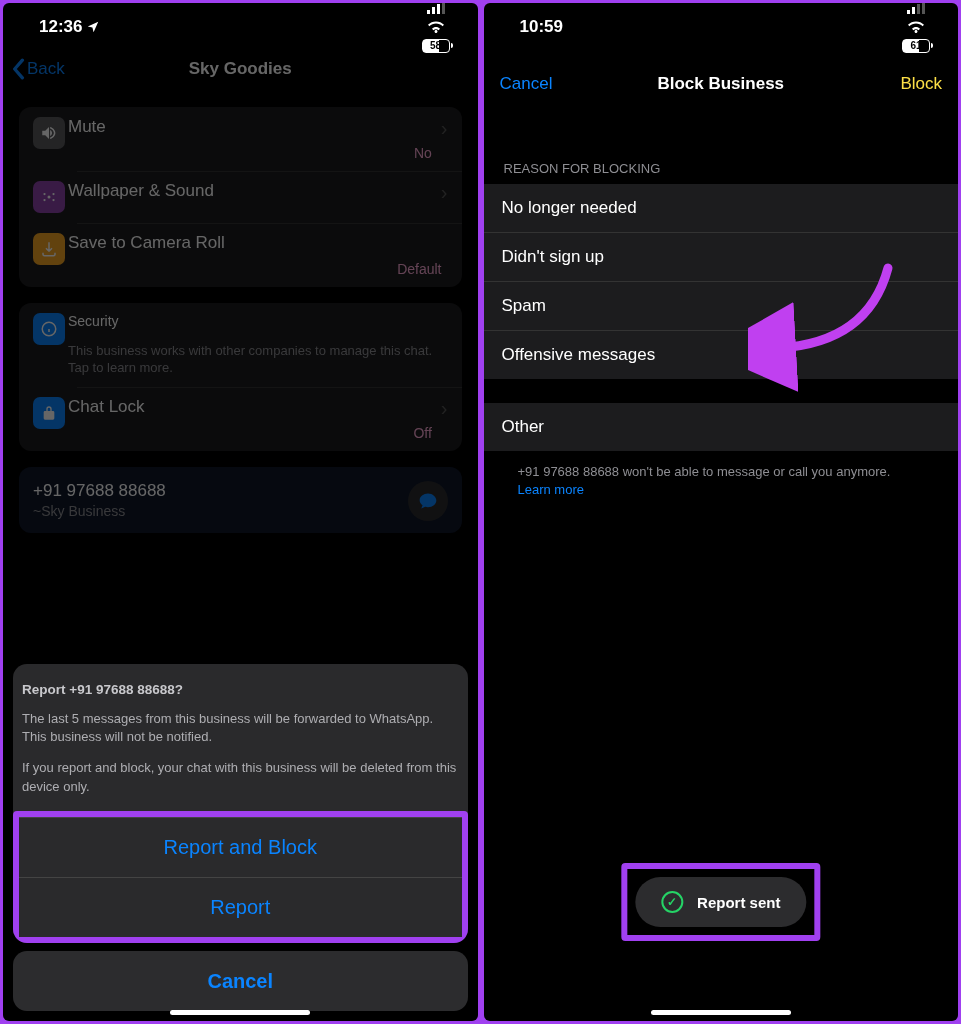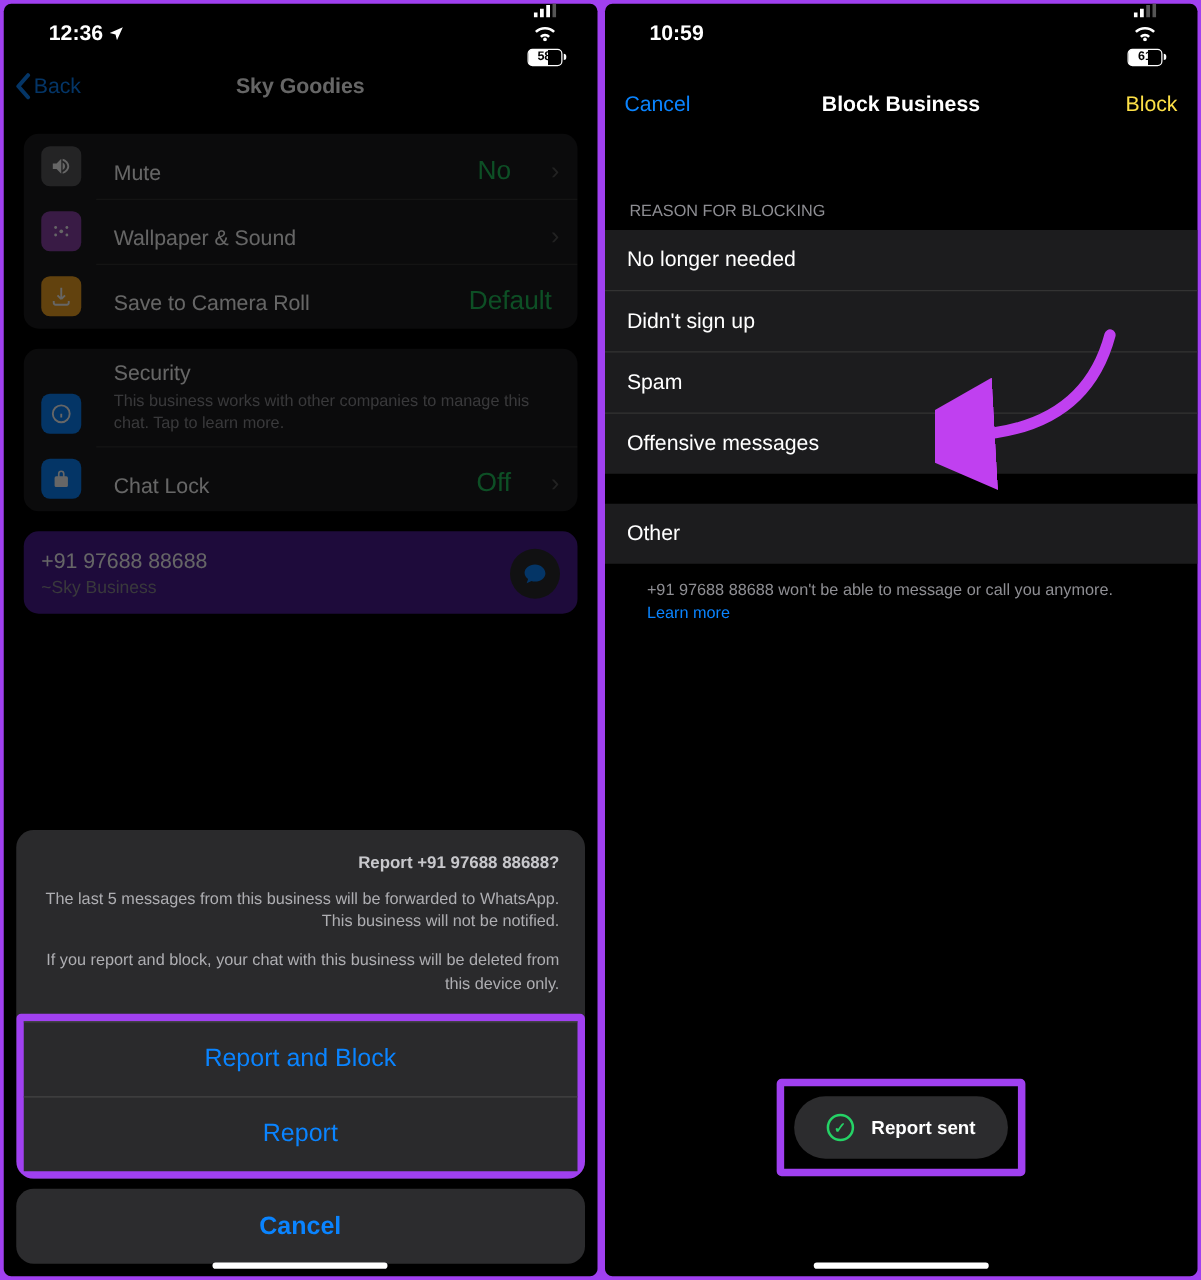--- a/index.html
+++ b/index.html
@@ -80,24 +80,24 @@
   .nav-action { position: absolute; right: 16px; color: #fde047; font-size: 17px; }
   .dimmed { opacity: 0.4; }
   .card {
     background: #1c1c1e;
     margin: 16px 16px 0;
     border-radius: 12px;
     overflow: hidden;
   }
   .row {
     display: flex;
-    align-items: flex-end;
+    align-items: flex-start;
     padding: 10px 14px;
     min-height: 46px;
-    gap: 26px;
+    gap: 3px;
     position: relative;
   }
   .row + .row::before {
     content: '';
     position: absolute;
     top: 0;
     left: 58px;
     right: 0;
     height: 0.5px;
     background: #333;
@@ -105,25 +105,25 @@
   .row-icon {
     width: 32px;
     height: 32px;
     border-radius: 7px;
     display: flex;
     align-items: center;
     justify-content: center;
     flex-shrink: 0;
   }
   .row-label { flex: 1; font-size: 17px; color: #fff; }
-  .row-sub { color: #8e8e93; font-size: 13px; margin-top: 4px; line-height: 1.3; }
-  .row-value { color: #22c55e; font-size: 21px; margin-right: 6px; }
+  .row-sub { color: #8e8e93; font-size: 13px; margin-top: 14px; line-height: 1.3; }
+  .row-value { color: #f9a8d4; font-size: 14px; margin-right: 6px; margin-top: 28px; }
   .chev { color: #555; font-size: 20px; }
   .contact-card {
-    background: #4c1d95;
+    background: #0f172a;
     margin: 16px 16px 0;
     border-radius: 12px;
     padding: 14px;
     position: relative;
   }
   .contact-phone { font-size: 17px; color: #fff; }
   .contact-name { font-size: 14px; color: #8e8e93; margin-top: 2px; }
   .contact-bubble {
     position: absolute;
     right: 14px;
@@ -143,22 +143,22 @@
     right: 10px;
     bottom: 10px;
   }
   .sheet-body {
     background: rgba(44,44,46,0.95);
     border-radius: 14px;
     overflow: hidden;
     backdrop-filter: blur(10px);
   }
   .sheet-header {
-    padding: 16px 20px 14px;
-    text-align: right;
+    padding: 16px 9px 14px;
+    text-align: left;
     color: #aeaeb2;
     font-size: 13px;
     line-height: 1.45;
   }
   .sheet-header .sh-title { font-size: 13.5px; font-weight: 600; color: #c8c8cc; margin-bottom: 10px; }
   .sheet-header p + p { margin-top: 12px; }
   .sheet-btn {
     border-top: 0.5px solid #444;
     height: 60px;
     display: flex;
@@ -340,21 +340,21 @@
 
     <div class="card">
       <div class="row">
         <div class="row-icon" style="background:#0a84ff">
           <svg width="18" height="18" viewBox="0 0 24 24" fill="none" stroke="#fff" stroke-width="2">
               <circle cx="12" cy="12" r="9"></circle>
               <path d="M12 8h.01M12 12v4"></path>
             </svg>
         </div>
         <div style="flex:1">
-          <div class="row-label" style="font-size:17px">Security</div>
+          <div class="row-label" style="font-size:14px">Security</div>
           <div class="row-sub">This business works with other companies to manage this chat. Tap to learn more.</div>
         </div>
       </div>
       <div class="row">
         <div class="row-icon" style="background:#0a84ff">
           <svg width="16" height="16" viewBox="0 0 24 24" fill="#fff">
               <path d="M12 2a4 4 0 00-4 4v3H6a2 2 0 00-2 2v9a2 2 0 002 2h12a2 2 0 002-2v-9a2 2 0 00-2-2h-2V6a4 4 0 00-4-4zm-2 4a2 2 0 114 0v3h-4V6z"></path>
             </svg>
         </div>
         <span class="row-label">Chat Lock</span>

